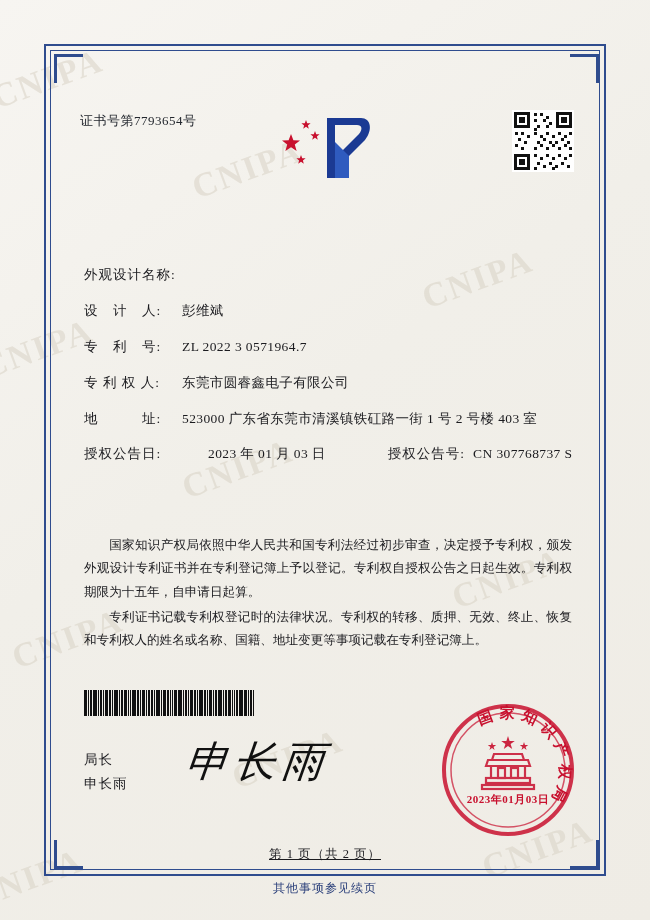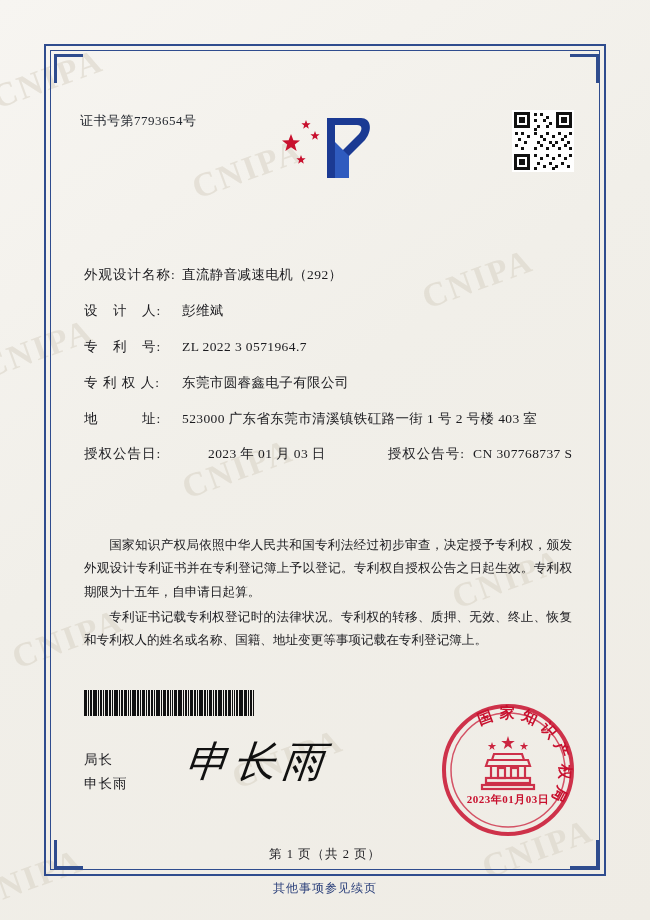--- a/index.html
+++ b/index.html
@@ -204,20 +204,21 @@
   }
 
   
   .page-no {
     position: absolute;
     left: 0; right: 0; top: 846px;
     text-align: center;
     font-size: 12.5px;
     color: #1b1b1f;
     letter-spacing: 1px;
+    text-decoration: underline;
   }
   .footnote {
     position: absolute;
     left: 0; right: 0; top: 880px;
     text-align: center;
     font-size: 12px;
     color: #2a3f7a;
     letter-spacing: 1px;
   }
 </style>
@@ -329,21 +330,20 @@
           <rect x="40" y="57" width="3" height="3"></rect>
           <rect x="57" y="44" width="3" height="3"></rect>
       </g>
     </svg>
   </div>
 
 
   <div class="fields">
     <div class="row">
       <div class="label">外观设计名称:</div>
-      <div class="value">直流静音减速电机（292）</div>
     </div>
     <div class="row">
       <div class="label">设　计　人:</div>
       <div class="value">彭维斌</div>
     </div>
     <div class="row">
       <div class="label">专　利　号:</div>
       <div class="value">ZL 2022 3 0571964.7</div>
     </div>
     <div class="row">

